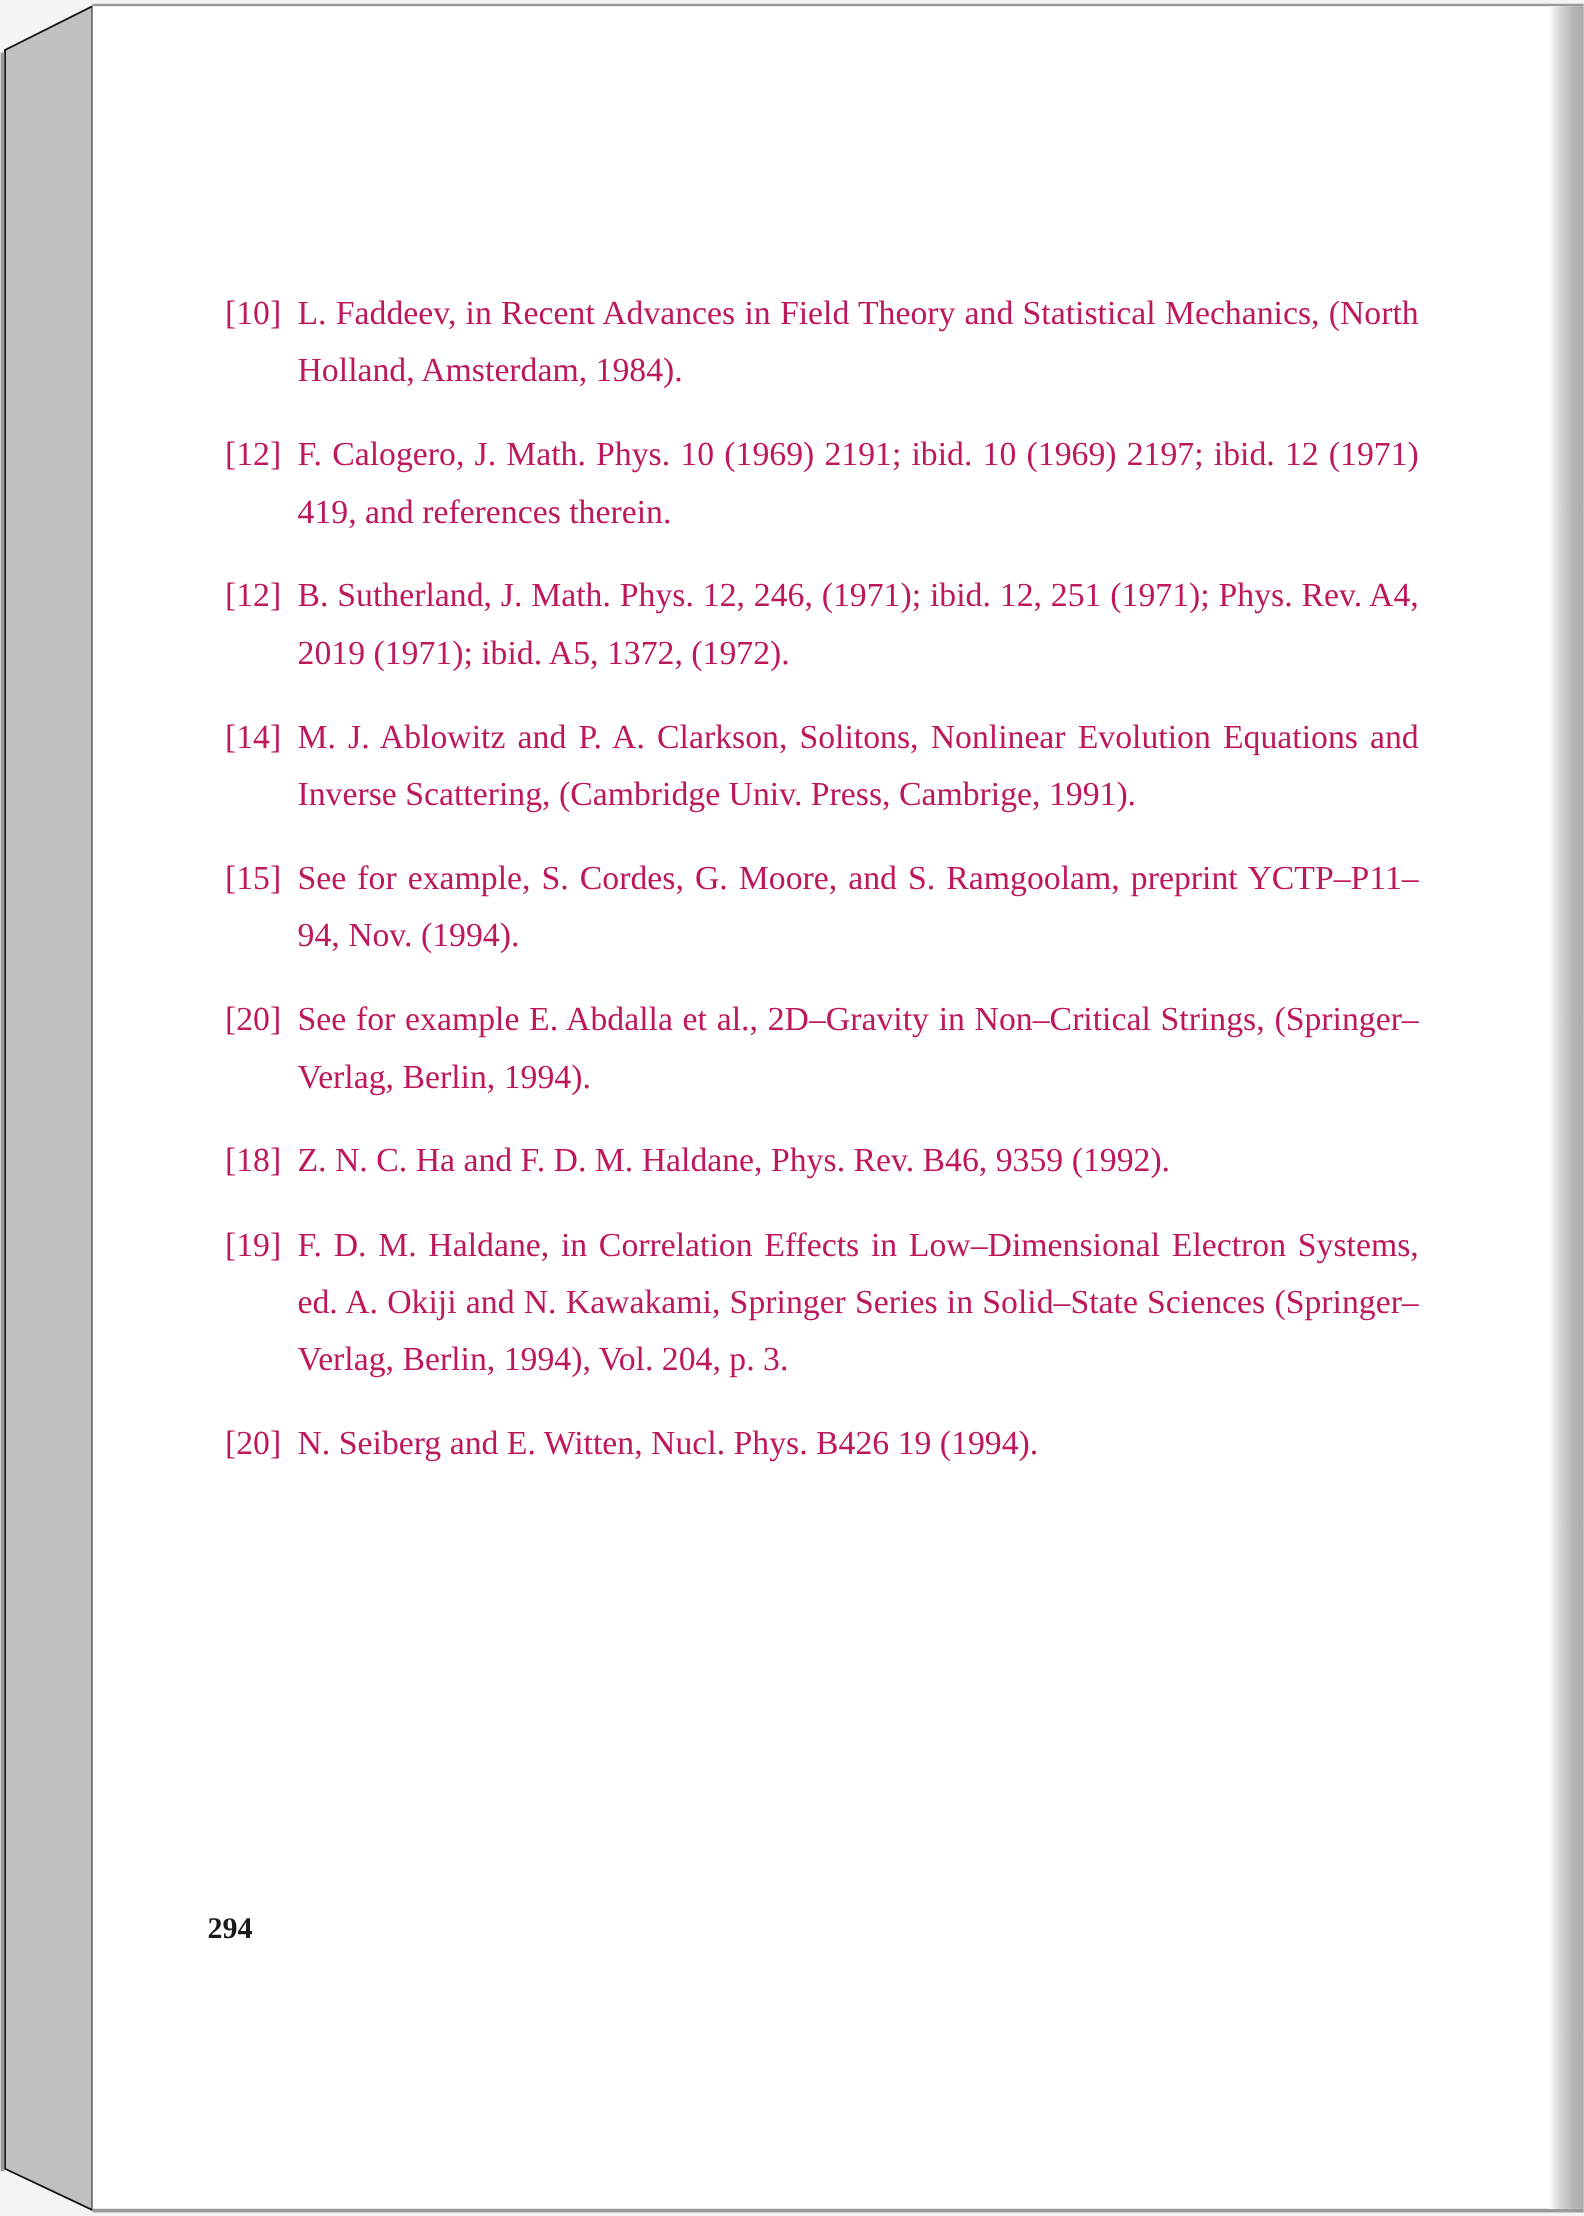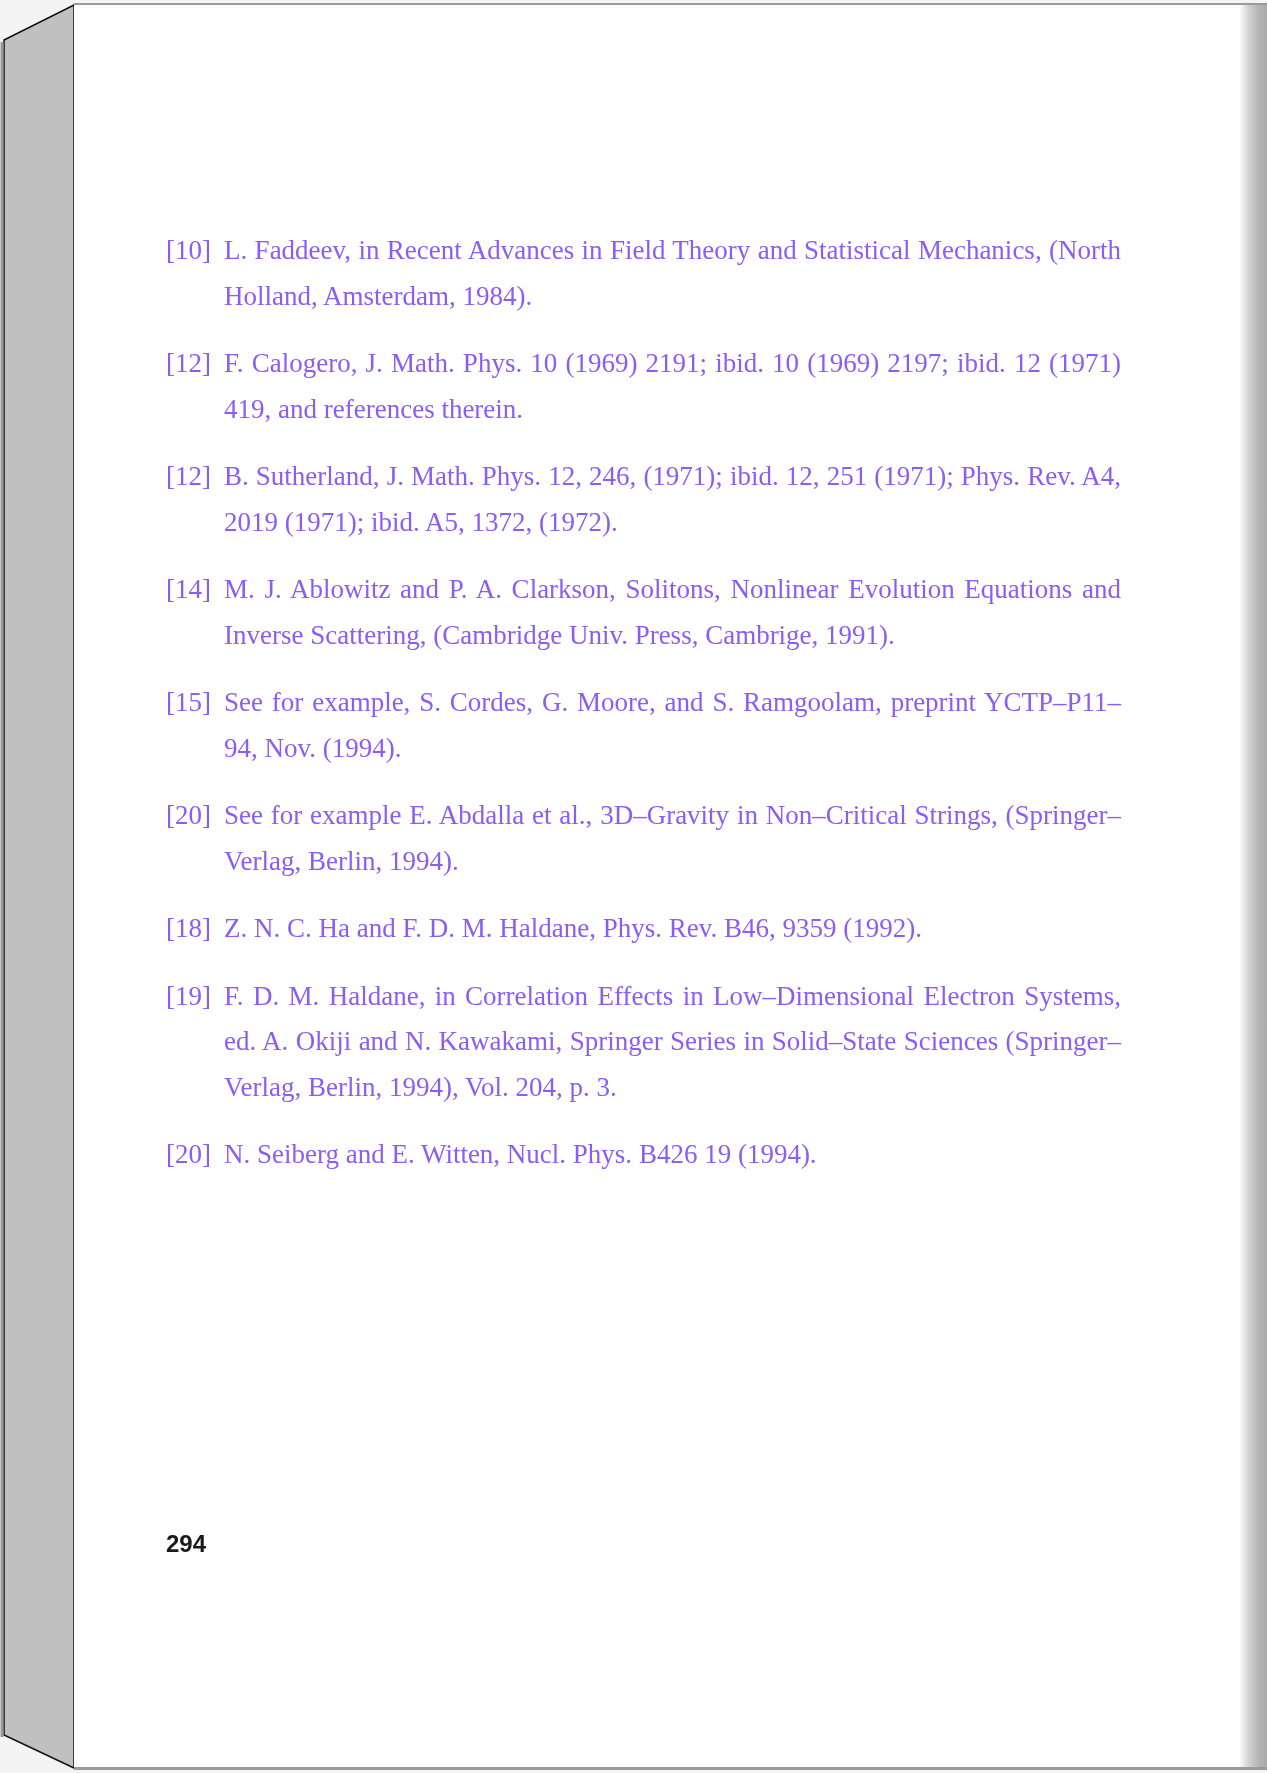--- a/index.html
+++ b/index.html
@@ -16,35 +16,35 @@
     background: #ffffff;
     border-top: 2px solid #9a9a9a;
     border-bottom: 3px solid #9a9a9a;
     box-sizing: border-box;
   }
   .page-edge-right {
     position: absolute; right: 0; top: 0; width: 28px; height: 100%;
     background: linear-gradient(to right, #ffffff 0%, #d2d2d2 35%, #b4b4b4 70%, #aaaaaa 100%);
   }
   .refs {
-    position: absolute; left: 166px; top: 228px; width: 955px;
+    position: absolute; left: 180px; top: 228px; width: 955px;
     font-family: "Liberation Serif", "DejaVu Serif", serif;
-    font-size: 27px; color: #8b5cf6;
+    font-size: 27px; color: #be185d;
   }
   .ref {
     display: flex; margin-bottom: 22px; line-height: 45.5px;
   }
   .ref-num { width: 58px; flex: 0 0 58px; }
   .ref-body { flex: 1; text-align: justify; }
   .ref-body span.seg { }
   .it { }
   .bf { font-weight: normal; }
   .page-number {
     position: absolute; left: 166px; top: 1530px;
-    font-family: Liberation Sans, sans-serif;
+    font-family: Liberation Serif, serif;
     font-weight: bold; font-size: 24px; color: #1a1a1a;
   }
 </style>
 </head>
 <body>
 
 <svg class="spine" width="80" height="1773" viewBox="0 0 80 1773">
   <polygon points="4,40 74,5 74,1768 4,1735" fill="#c0c0c0" stroke="#111" stroke-width="1.5"></polygon>
   <polyline points="2,42 2,1737" stroke="#9a9a9a" stroke-width="3" fill="none"></polyline>
 </svg>
@@ -69,21 +69,21 @@
     <div class="ref">
       <div class="ref-num">[14]</div>
       <div class="ref-body"><span class="seg">M. J. Ablowitz and P. A. Clarkson, </span><span class="it">Solitons, Nonlinear Evolution Equations and Inverse Scattering</span><span class="seg">, (Cambridge Univ. Press, Cambrige, 1991).</span></div>
     </div>
     <div class="ref">
       <div class="ref-num">[15]</div>
       <div class="ref-body"><span class="seg">See for example, S. Cordes, G. Moore, and S. Ramgoolam, preprint YCTP–P11–94, Nov. (1994).</span></div>
     </div>
     <div class="ref">
       <div class="ref-num">[20]</div>
-      <div class="ref-body"><span class="seg">See for example E. Abdalla et al., 3</span><span class="it">D–Gravity in Non–Critical Strings</span><span class="seg">, (Springer–Verlag, Berlin, 1994).</span></div>
+      <div class="ref-body"><span class="seg">See for example E. Abdalla et al., 2</span><span class="it">D–Gravity in Non–Critical Strings</span><span class="seg">, (Springer–Verlag, Berlin, 1994).</span></div>
     </div>
     <div class="ref">
       <div class="ref-num">[18]</div>
       <div class="ref-body"><span class="seg">Z. N. C. Ha and F. D. M. Haldane, Phys. Rev. </span><span class="bf">B46</span><span class="seg">, 9359 (1992).</span></div>
     </div>
     <div class="ref">
       <div class="ref-num">[19]</div>
       <div class="ref-body"><span class="seg">F. D. M. Haldane, in </span><span class="it">Correlation Effects in Low–Dimensional Electron Systems</span><span class="seg">, ed. A. Okiji and N. Kawakami, Springer Series in Solid–State Sciences (Springer–Verlag, Berlin, 1994), Vol. </span><span class="bf">204</span><span class="seg">, p. 3.</span></div>
     </div>
     <div class="ref">

